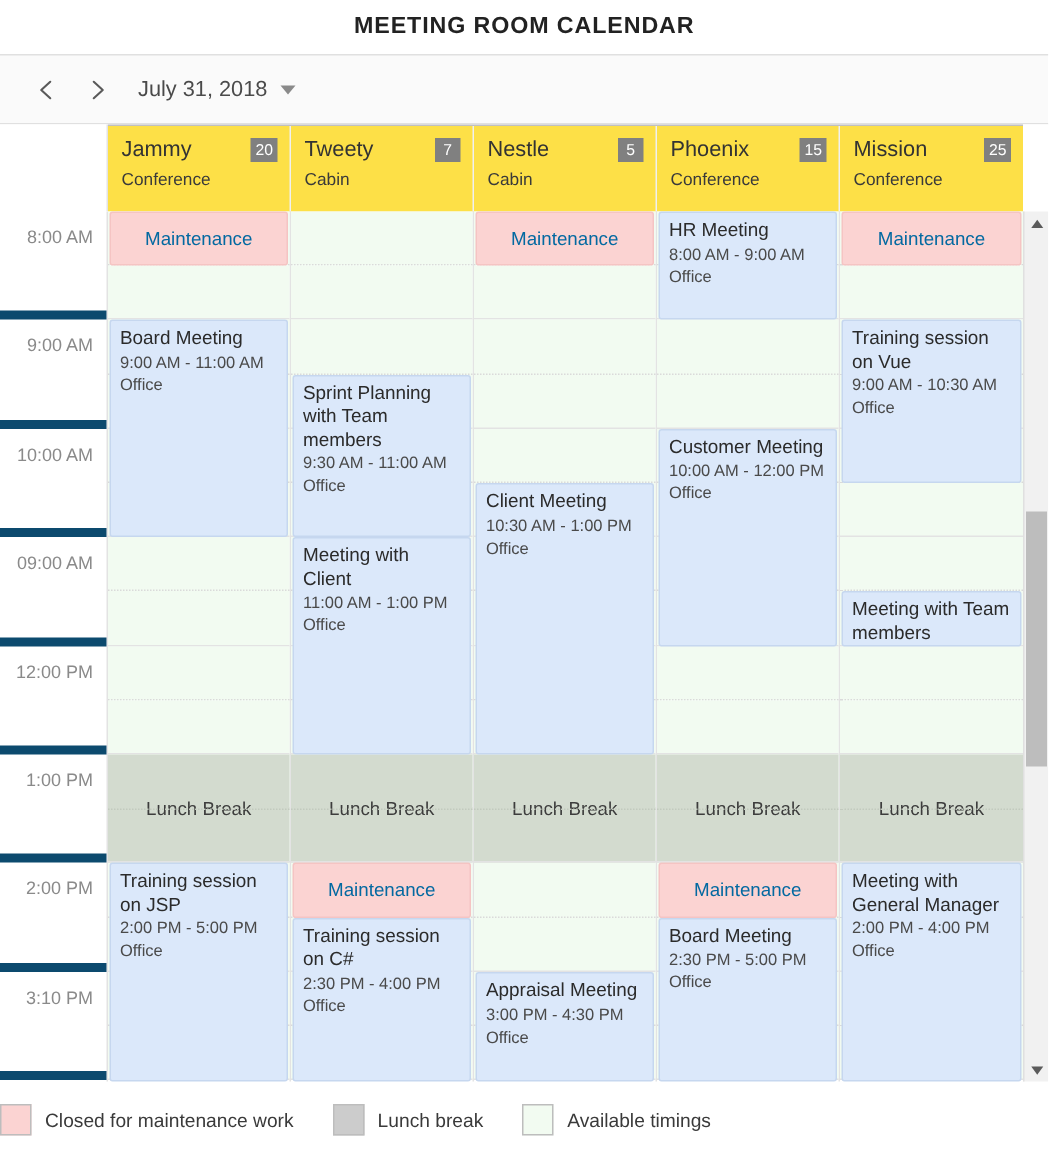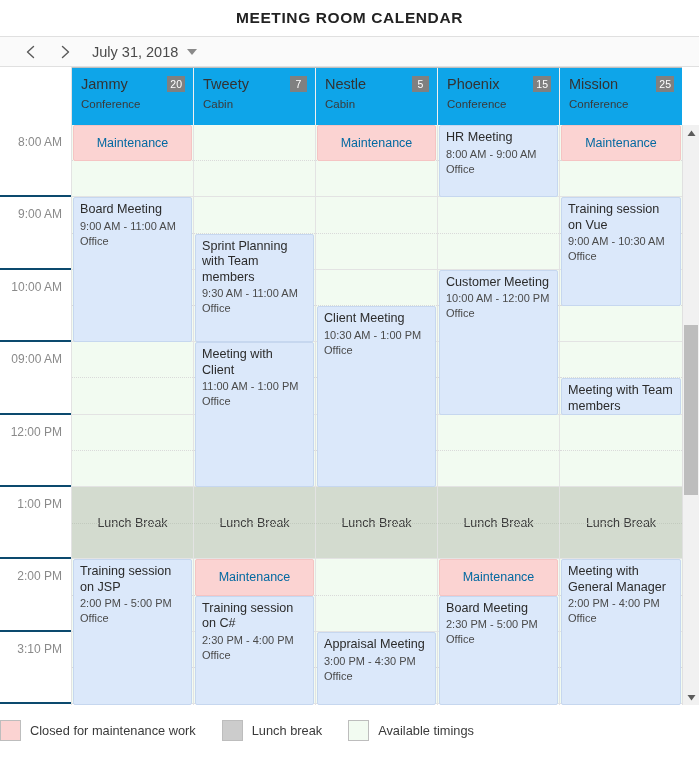--- a/index.html
+++ b/index.html
@@ -22,21 +22,21 @@
     line-height: 36px;
     text-align: center;
     font-size: 15.5px;
     font-weight: bold;
     letter-spacing: 0.6px;
     color: #222222;
   }
 
   
   .toolbar {
-    height: 31px;
+    height: 47px;
     border-top: 1px solid #e0e0e0;
     border-bottom: 1px solid #e0e0e0;
     background: #fafafa;
     display: flex;
     align-items: center;
     padding-left: 14px;
   }
   .nav-btn {
     width: 34px; height: 34px;
     display: flex; align-items: center; justify-content: center;
@@ -71,21 +71,21 @@
     border-right: 1px solid #e3e3e3;
     background: #ffffff;
   }
   .header-cols {
     flex: 1;
     display: flex;
     border-top: 1px solid #c0c0c0;
   }
   .room-head {
     width: 122px; min-width: 122px;
-    background: #0ea5e9;
+    background: #fde047;
     border-right: 1px solid #f0f0f0;
     padding: 7px 9px 0 9px;
     position: relative;
   }
   .room-head:last-child { border-right: none; }
   .room-name {
     font-size: 14.5px;
     color: #333333;
     line-height: 19px;
     white-space: nowrap;
@@ -119,21 +119,21 @@
     position: relative;
   }
   .time-gutter {
     width: 72px; min-width: 72px;
     border-right: 1px solid #e3e3e3;
     background: #ffffff;
     position: relative;
   }
   .time-cell {
     height: 72.4px;
-    border-bottom: 2px solid #0c4a6e;
+    border-bottom: 6px solid #0c4a6e;
     position: relative;
     text-align: center;
   }
   .time-cell .tl {
     position: absolute;
     top: 10px; right: 9px;
     font-size: 12px;
     color: #8a8a8a;
   }
 

